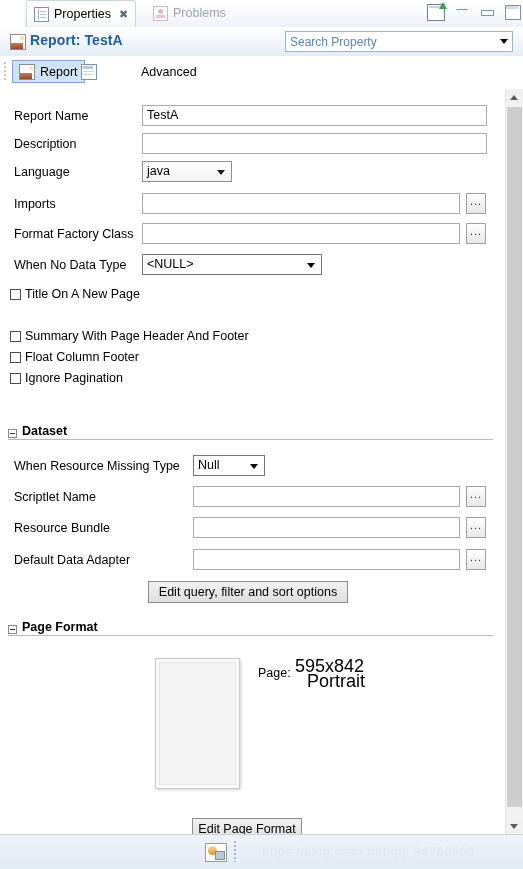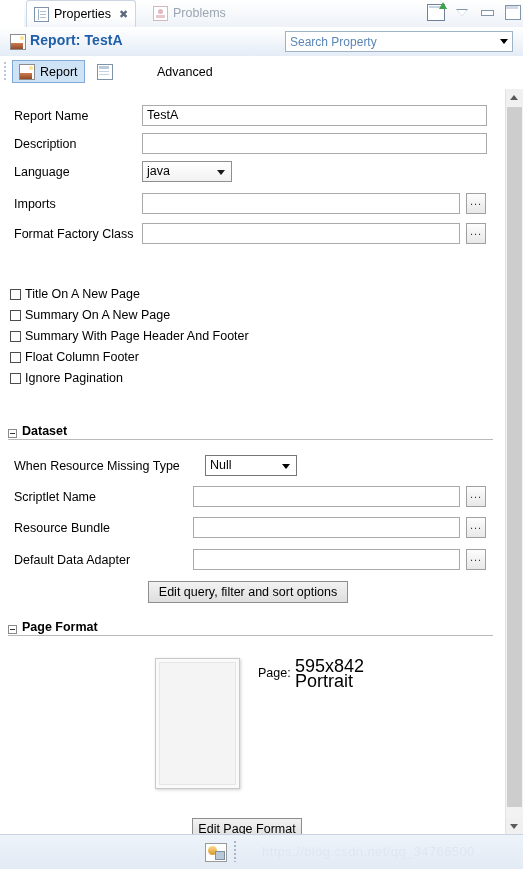--- a/index.html
+++ b/index.html
@@ -78,21 +78,21 @@
     font-family:"Liberation Sans","DejaVu Sans",sans-serif;font-size:12px;color:#2c4a6b;background:transparent;
   }
   .searchwrap input::placeholder{color:#5b86b5;opacity:1;}
   .srch-arrow{position:absolute;right:4px;top:7px;width:0;height:0;
     border-left:4px solid transparent;border-right:4px solid transparent;border-top:5px solid #000;}
 
   
   .innertabs{position:absolute;left:0;top:56px;width:523px;height:32px;background:#fff;}
   .itab{position:absolute;top:4px;height:23px;display:flex;align-items:center;gap:5px;padding:0 6px;box-sizing:border-box;}
   .itab.sel{left:12px;background:#cfe3f7;border:1px solid #7fa9d6;}
-  .itab.unsel{left:91px;gap:44px;}
+  .itab.unsel{left:75px;gap:44px;}
   .itab .lbl{font-size:12.5px;color:#000;}
   .ico-rep{width:14px;height:14px;border:1px solid #8c8c8c;background:#fff;position:relative;}
   .ico-rep:before{content:"";position:absolute;left:0;bottom:0;width:12px;height:6px;
     background:linear-gradient(to bottom,#cf7b4e,#8e4a2a);}
   .ico-rep:after{content:"";position:absolute;right:1px;top:1px;width:4px;height:4px;border-radius:50%;background:#ffe38a;}
   .ico-adv{width:14px;height:14px;border:1px solid #7e93ab;background:#fff;position:relative;}
   .ico-adv:before{content:"";position:absolute;left:1px;top:1px;width:10px;height:3px;background:#b9cadb;}
   .ico-adv:after{content:"";position:absolute;left:1px;top:6px;width:10px;height:1px;
     background:#c5d3e1;box-shadow:0 3px 0 #c5d3e1;}
   .dots{position:absolute;left:4px;top:6px;width:2px;height:20px;
@@ -228,28 +228,31 @@
       <div class="txtbox" style="left:142px;width:318px;top:0"></div>
       <div class="dotbtn" style="left:466px;top:0">...</div>
     </div>
 
     <div class="row" style="top:134px">
       <span class="lab">Format Factory Class</span>
       <div class="txtbox" style="left:142px;width:318px;top:0"></div>
       <div class="dotbtn" style="left:466px;top:0">...</div>
     </div>
 
+    <div class="row" style="top:165px">
+      <span class="lab">When No Data Type</span>
+      <div class="combo" style="left:142px;width:180px;top:0">
+        <span>&lt;NULL&gt;</span>
+        <span class="ar"></span>
+      </div>
+    </div>
 
     <div class="chk" style="top:197px">
       <span class="cbox"></span>
       <span class="clab">Title On A New Page</span>
-    </div>
-    <div class="chk" style="top:218px">
-      <span class="cbox"></span>
-      <span class="clab">Summary On A New Page</span>
     </div>
     <div class="chk" style="top:260px">
       <span class="cbox"></span>
       <span class="clab">Float Column Footer</span>
     </div>
     <div class="chk" style="top:239px">
       <span class="cbox"></span>
       <span class="clab">Summary With Page Header And Footer</span>
     </div>
     <div class="chk" style="top:281px">
@@ -258,21 +261,21 @@
     </div>
 
     <div class="sect" style="top:336px">
       <span class="tgl"></span>
       <span class="stxt">Dataset</span>
       <span class="rule" style="left:8px;width:485px"></span>
     </div>
 
     <div class="row" style="top:366px">
       <span class="lab">When Resource Missing Type</span>
-      <div class="combo" style="left:205px;width:92px;top:0">
+      <div class="combo" style="left:193px;width:72px;top:0">
         <span>Null</span>
         <span class="ar"></span>
       </div>
     </div>
 
     <div class="row" style="top:397px">
       <span class="lab">Scriptlet Name</span>
       <div class="txtbox" style="left:193px;width:267px;top:0"></div>
       <div class="dotbtn" style="left:466px;top:0">...</div>
     </div>
@@ -293,21 +296,21 @@
 
     <div class="sect" style="top:532px">
       <span class="tgl"></span>
       <span class="stxt">Page Format</span>
       <span class="rule" style="left:8px;width:485px"></span>
     </div>
 
     <div class="pagebox" style="left:155px;top:569px;width:85px;height:131px"></div>
     <span class="pagelabel" style="left:258px;top:577px">Page:</span>
     <span class="pageval" style="left:295px;top:570px">595x842</span>
-    <span class="pageval" style="left:295px;top:585px">Portrait</span>
+    <span class="pageval" style="left:307px;top:585px">Portrait</span>
 
     <div class="btn" style="left:192px;top:729px;width:110px;height:22px;line-height:20px">Edit Page Format</div>
   </div>
 
   <div class="vsb">
     <div class="arrow up">
         <i></i>
       </div>
     <div class="thumb"></div>
     <div class="arrow dn">

